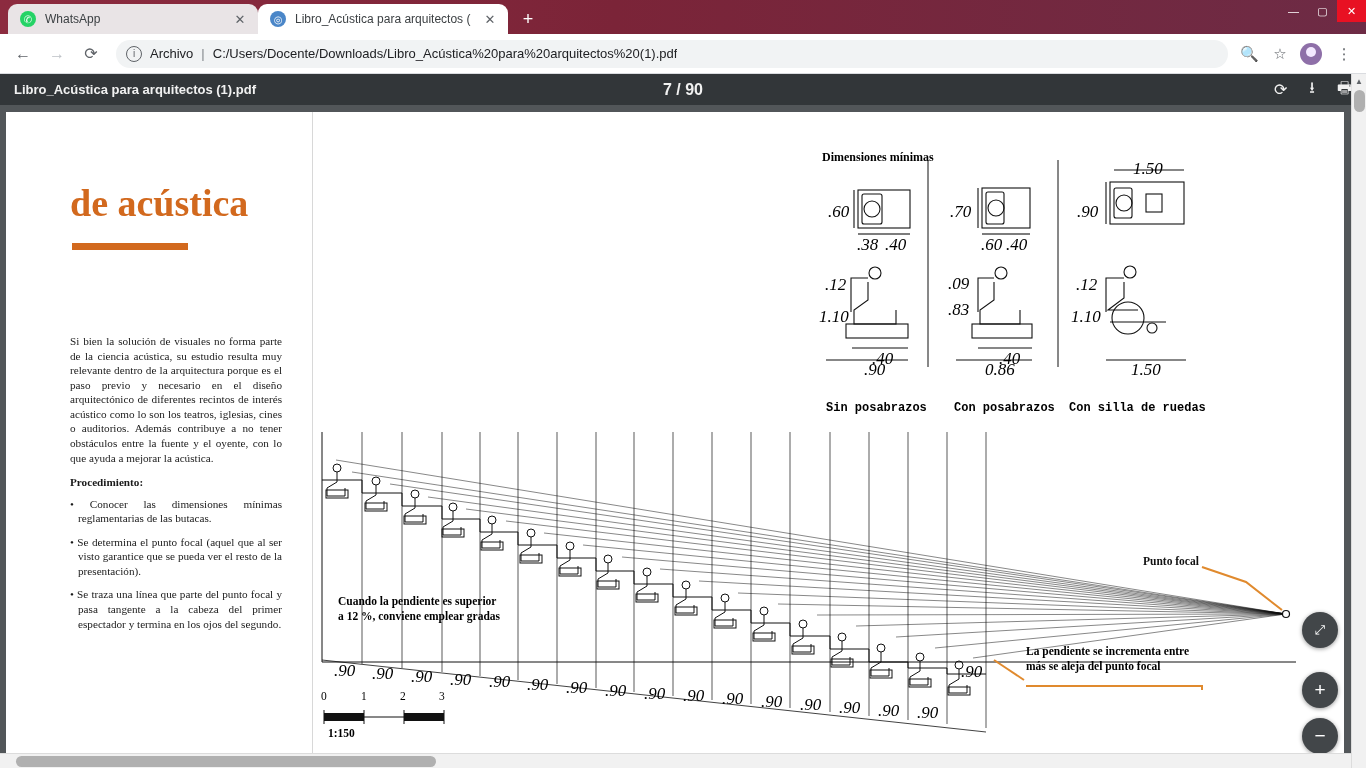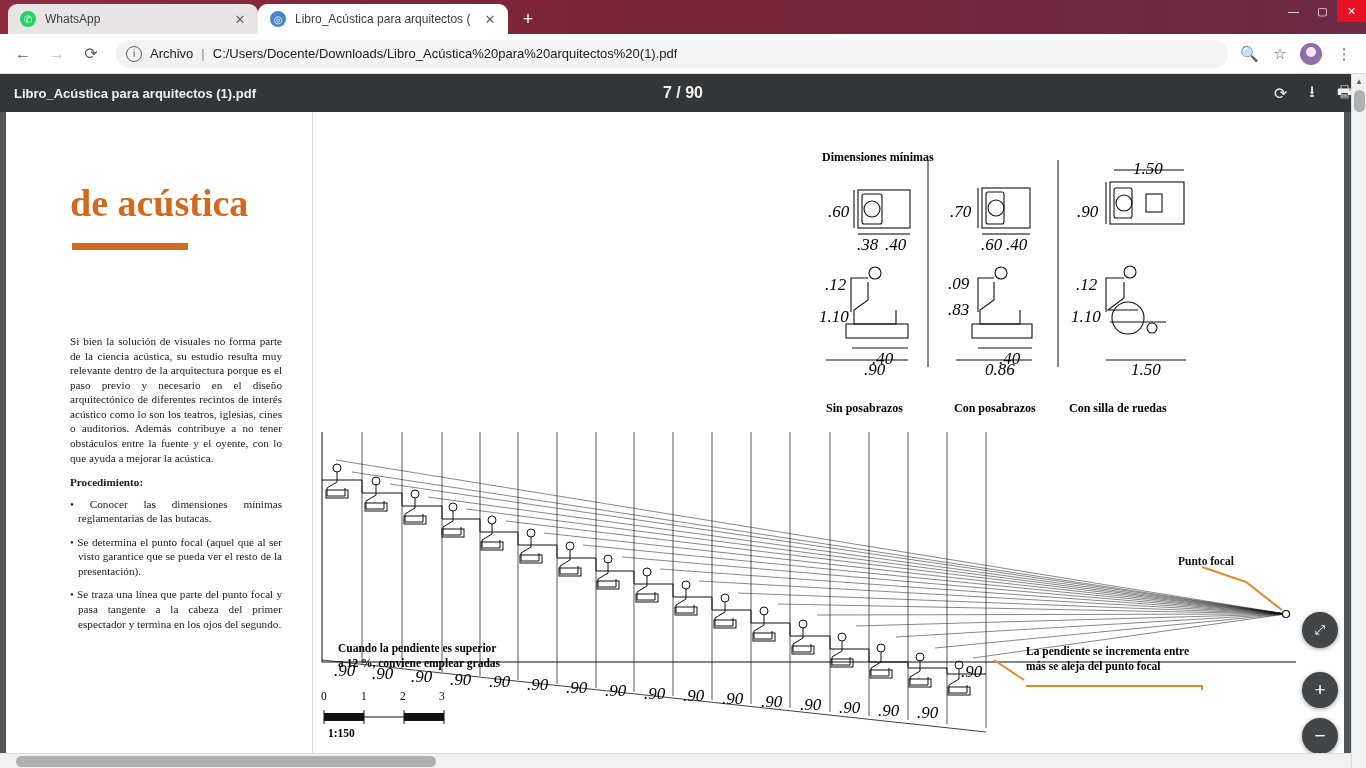--- a/index.html
+++ b/index.html
@@ -108,21 +108,21 @@
     display:flex; align-items:center; justify-content:center;
   }
   .avatar-inner {
     width: 10px; height: 10px; border-radius: 50%;
     background:#f3e8ff; position:relative; top:-2px;
   }
 
   
   .pdfviewer { position: relative; height: 694px; background: #525659; }
   .pdftoolbar {
-    height: 38px; background: #323639; color: #f1f1f1;
+    height: 31px; background: #323639; color: #f1f1f1;
     display: flex; align-items: center; padding: 0 14px;
     font-size: 13px; position: relative;
   }
   .pdf-filename { font-size: 13px; font-weight: 600; }
   .pdf-pagecount {
     position: absolute; left: 0; right: 0; text-align: center;
     font-size: 16px; font-weight: 700; pointer-events: none;
   }
   .pdf-actions { margin-left: auto; display: flex; align-items: center; gap: 22px; z-index: 2;}
   .pdf-actions .ico { font-size: 16px; }
@@ -178,21 +178,21 @@
     position: absolute; left: 306px; top: 0; bottom: 0; width: 1px;
     background: #d8d8d8;
   }
 
   .dim-title {
     position: absolute; left: 816px; top: 38px;
     font-weight: 700; font-size: 12px; font-family: "Liberation Serif", serif;
   }
   .dim-caption {
     position: absolute; font-weight: 700; font-size: 12px;
-    font-family: Liberation Serif, serif;
+    font-family: Liberation Mono, monospace;
   }
   .lbl { position: absolute; font-size: 17px; font-family: "Liberation Serif", serif; font-style: italic; }
 
   .figwrap { position: absolute; left: 0; top: 0; width: 1338px; height: 660px; pointer-events: none; }
   .annot {
     position: absolute; font-weight: 700; font-size: 11.5px;
     font-family: "Liberation Serif", serif; color: #111;
   }
   .note-box {
     position: absolute; font-weight: 700; font-size: 11.5px;
@@ -526,25 +526,25 @@
         <div class="lbl" style="left:1071px; top:90px;">.90</div>
         <div class="lbl" style="left:1127px; top:47px;">1.50</div>
         <div class="lbl" style="left:1070px; top:163px;">.12</div>
         <div class="lbl" style="left:1065px; top:195px;">1.10</div>
         <div class="lbl" style="left:1125px; top:248px;">1.50</div>
 
         <div class="dim-caption" style="left:820px; top:289px;">Sin posabrazos</div>
         <div class="dim-caption" style="left:948px; top:289px;">Con posabrazos</div>
         <div class="dim-caption" style="left:1063px; top:289px;">Con silla de ruedas</div>
 
-        <div class="note-box" style="left:332px; top:482px;margin-top:47px;">
+        <div class="note-box" style="left:332px; top:482px;">
           <span>Cuando la pendiente es superior</span><br>
           <span>a 12 %, conviene emplear gradas</span>
         </div>
-        <div class="annot" style="left:1172px; top:443px;">Punto focal</div>
+        <div class="annot" style="left:1137px; top:443px;">Punto focal</div>
         <div class="note-box" style="left:1020px; top:532px;">
           <span>La pendiente se incrementa entre</span><br>
           <span>más se aleja del punto focal</span>
         </div>
 
         <div class="lbl" style="left:328px; top:549px;">.90</div>
         <div class="lbl" style="left:366px; top:552px;">.90</div>
         <div class="lbl" style="left:405px; top:555px;">.90</div>
         <div class="lbl" style="left:444px; top:558px;">.90</div>
         <div class="lbl" style="left:483px; top:560px;">.90</div>

